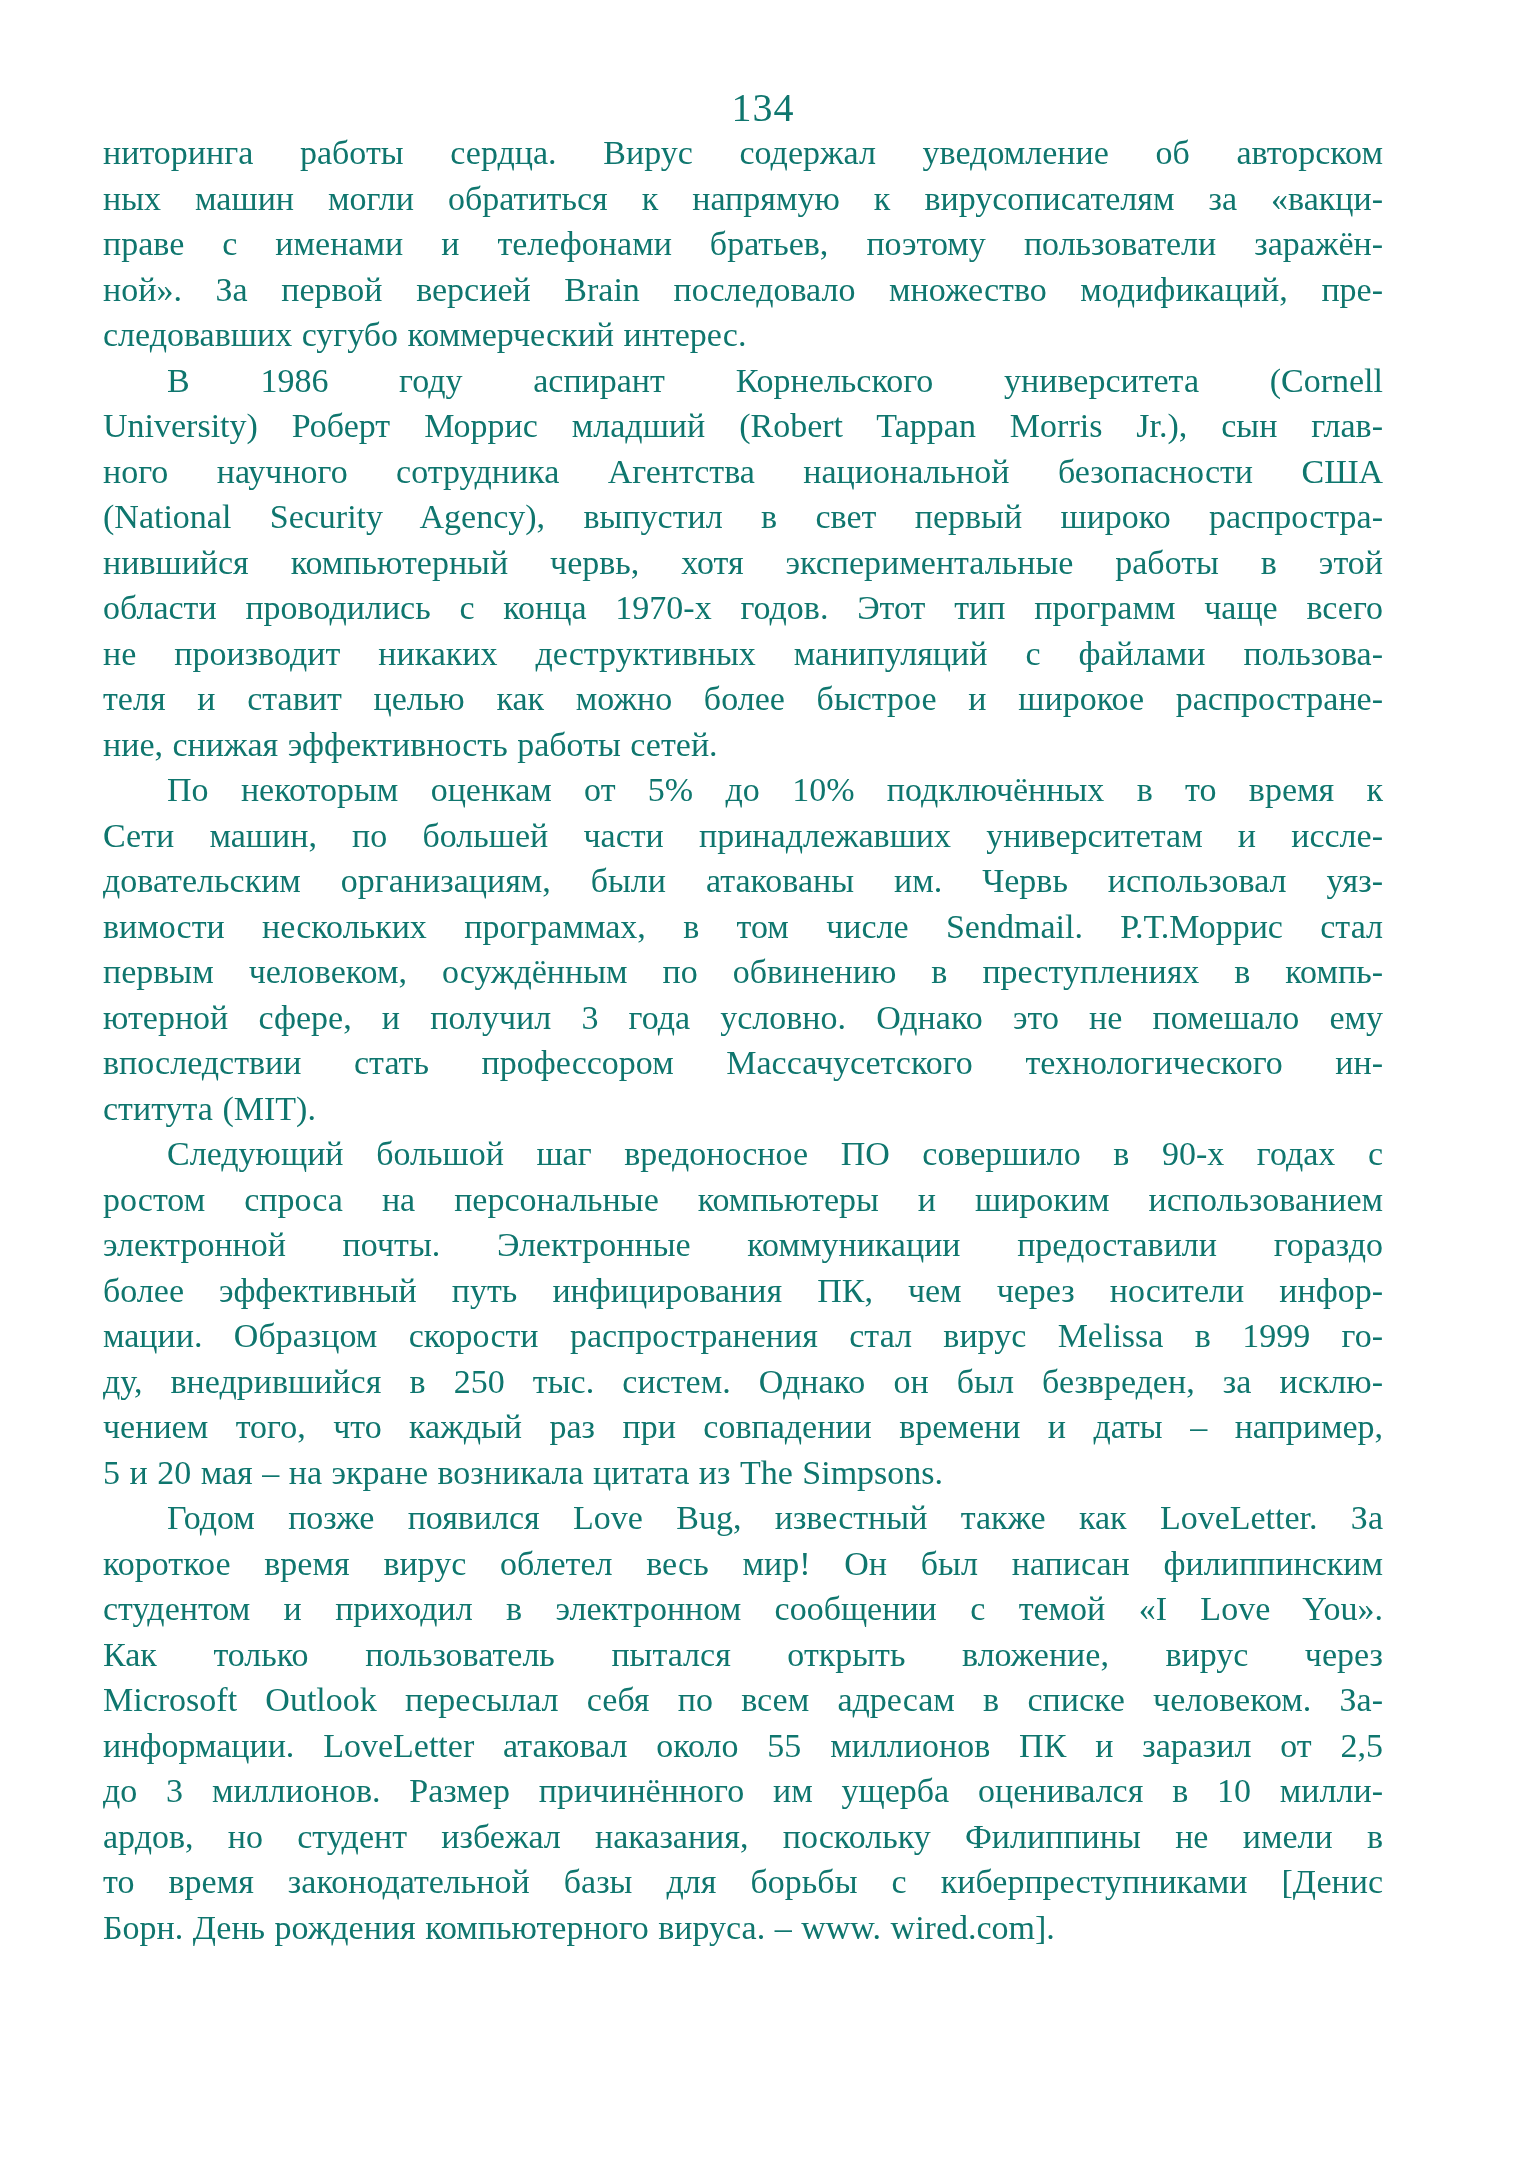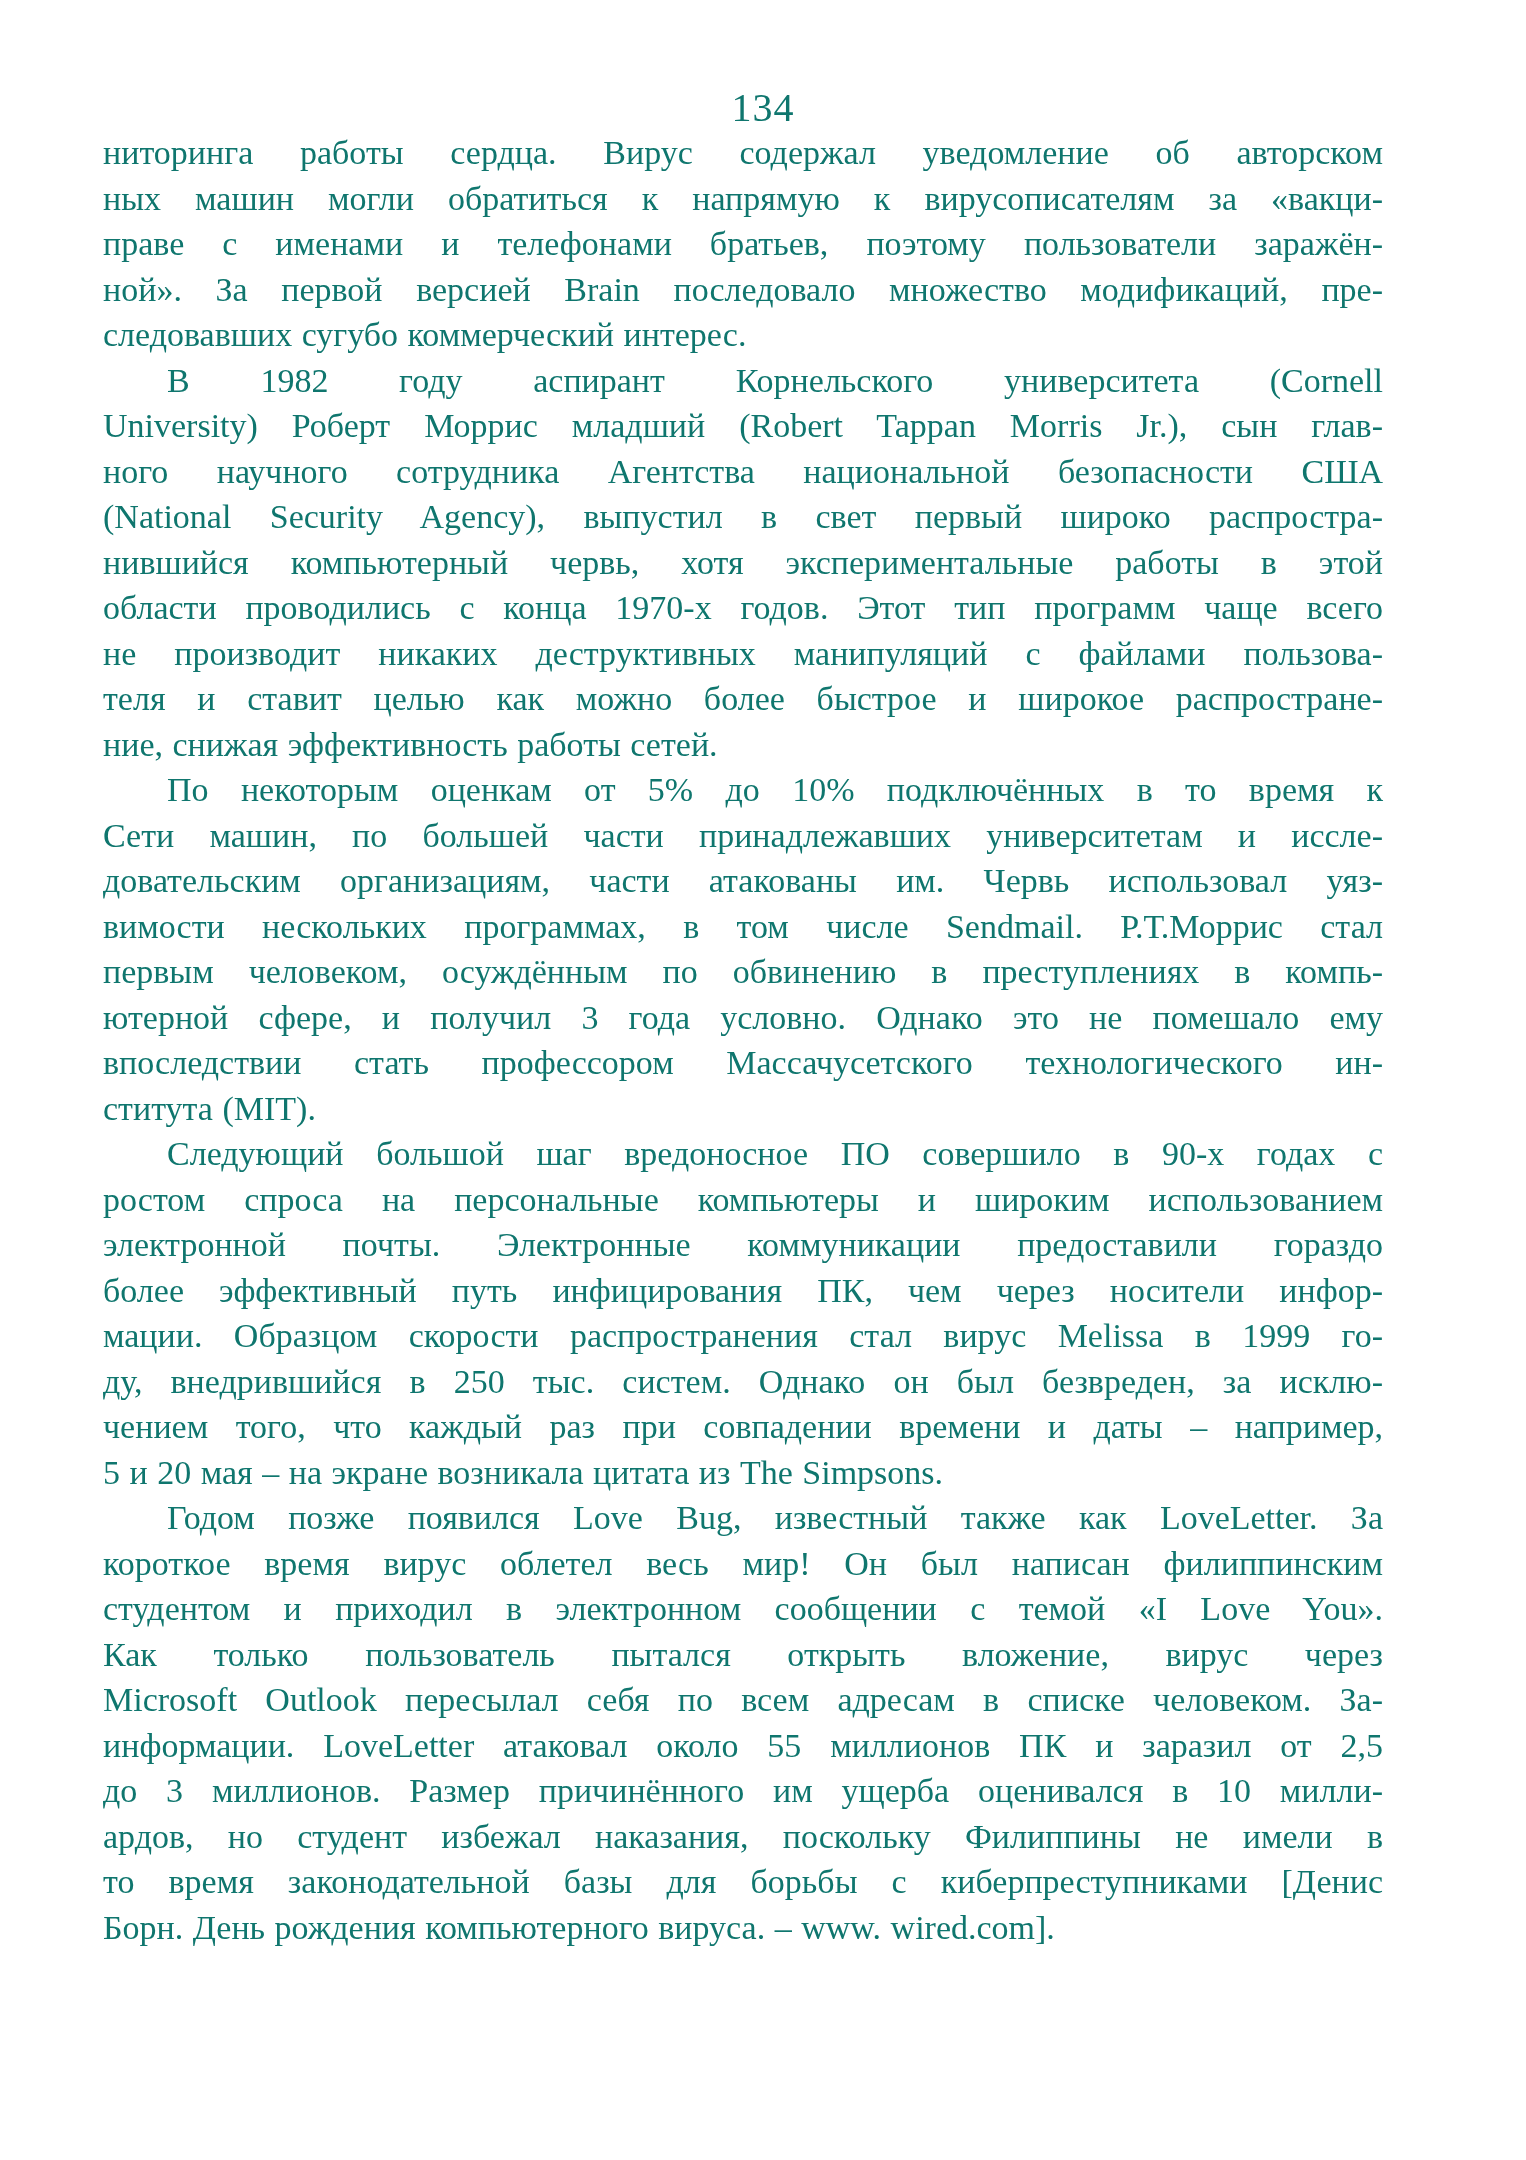--- a/index.html
+++ b/index.html
@@ -50,32 +50,32 @@
 <body>
 
 <div class="page">
   <div class="page-number">134</div>
   <div class="body-text" id="body-text">
       <div class="line just">ниторинга работы сердца. Вирус содержал уведомление об авторском</div>
       <div class="line just">ных машин могли обратиться к напрямую к вирусописателям за «вакци-</div>
       <div class="line just">праве с именами и телефонами братьев, поэтому пользователи заражён-</div>
       <div class="line just">ной». За первой версией Brain последовало множество модификаций, пре-</div>
       <div class="line last">следовавших сугубо коммерческий интерес.</div>
-      <div class="line just first-indented">В 1982 году аспирант Корнельского университета (Cornell</div>
+      <div class="line just first-indented">В 1986 году аспирант Корнельского университета (Cornell</div>
       <div class="line just">University) Роберт Моррис младший (Robert Tappan Morris Jr.), сын глав-</div>
       <div class="line just">ного научного сотрудника Агентства национальной безопасности США</div>
       <div class="line just">(National Security Agency), выпустил в свет первый широко распростра-</div>
       <div class="line just">нившийся компьютерный червь, хотя экспериментальные работы в этой</div>
       <div class="line just">области проводились с конца 1970-х годов. Этот тип программ чаще всего</div>
       <div class="line just">не производит никаких деструктивных манипуляций с файлами пользова-</div>
       <div class="line just">теля и ставит целью как можно более быстрое и широкое распростране-</div>
       <div class="line last">ние, снижая эффективность работы сетей.</div>
       <div class="line just first-indented">По некоторым оценкам от 5% до 10% подключённых в то время к</div>
       <div class="line just">Сети машин, по большей части принадлежавших университетам и иссле-</div>
-      <div class="line just">довательским организациям, части атакованы им. Червь использовал уяз-</div>
+      <div class="line just">довательским организациям, были атакованы им. Червь использовал уяз-</div>
       <div class="line just">вимости нескольких программах, в том числе Sendmail. Р.Т.Моррис стал</div>
       <div class="line just">первым человеком, осуждённым по обвинению в преступлениях в компь-</div>
       <div class="line just">ютерной сфере, и получил 3 года условно. Однако это не помешало ему</div>
       <div class="line just">впоследствии стать профессором Массачусетского технологического ин-</div>
       <div class="line last">ститута (MIT).</div>
       <div class="line just first-indented">Следующий большой шаг вредоносное ПО совершило в 90-х годах с</div>
       <div class="line just">ростом спроса на персональные компьютеры и широким использованием</div>
       <div class="line just">электронной почты. Электронные коммуникации предоставили гораздо</div>
       <div class="line just">более эффективный путь инфицирования ПК, чем через носители инфор-</div>
       <div class="line just">мации. Образцом скорости распространения стал вирус Melissa в 1999 го-</div>

